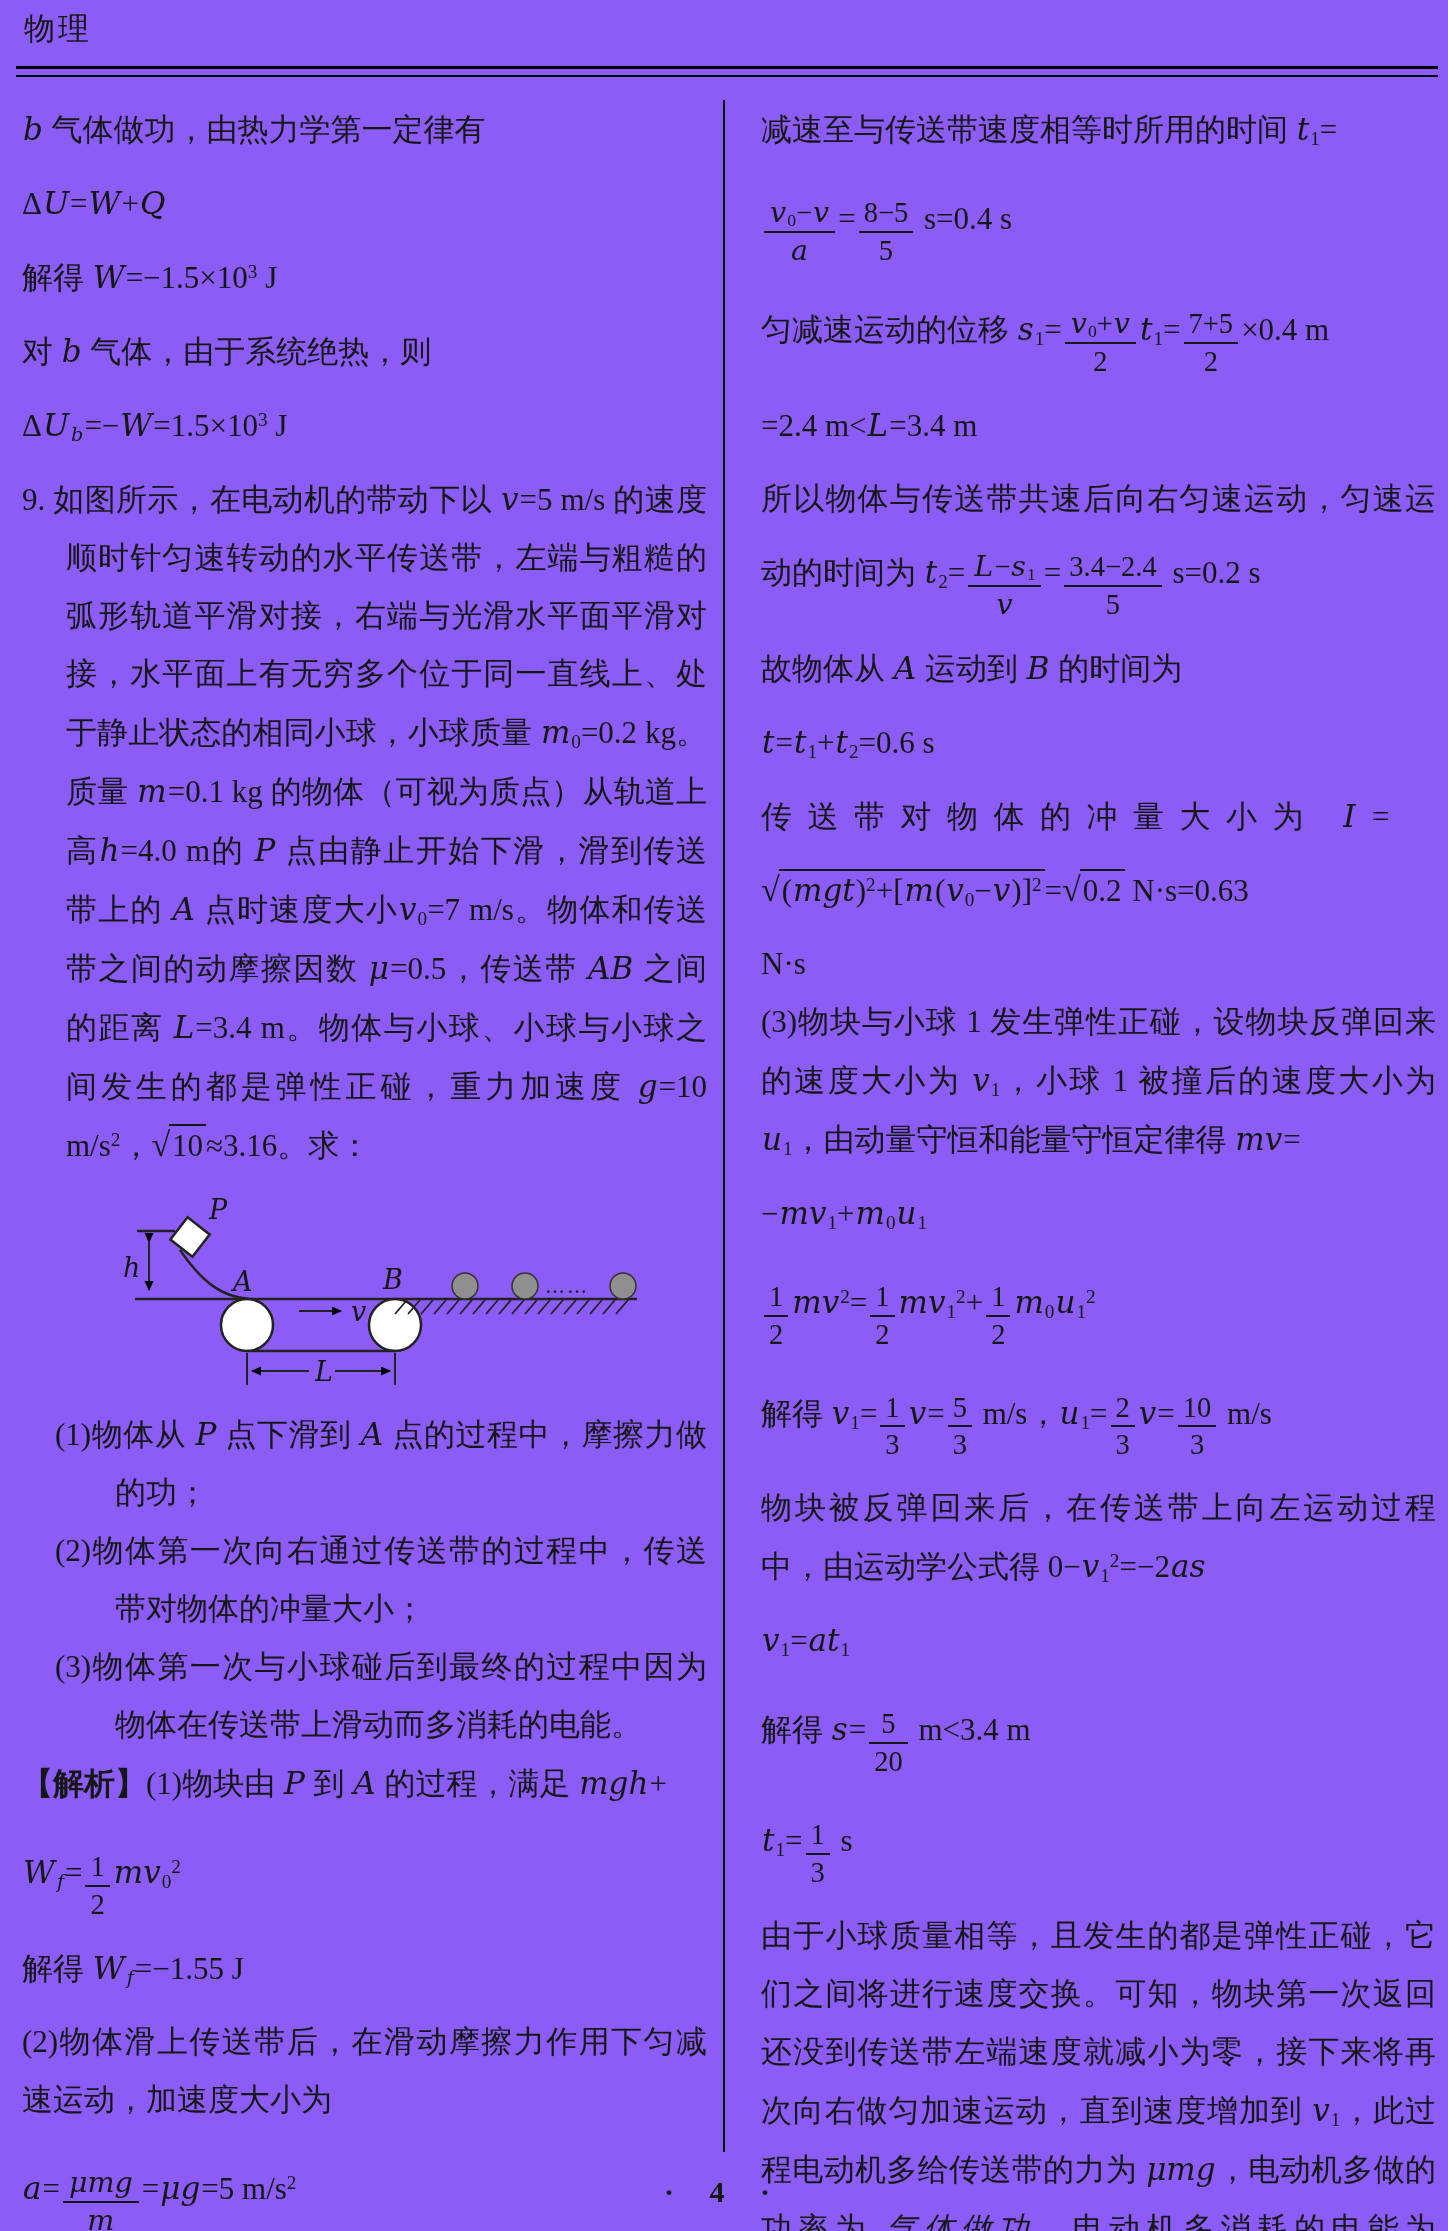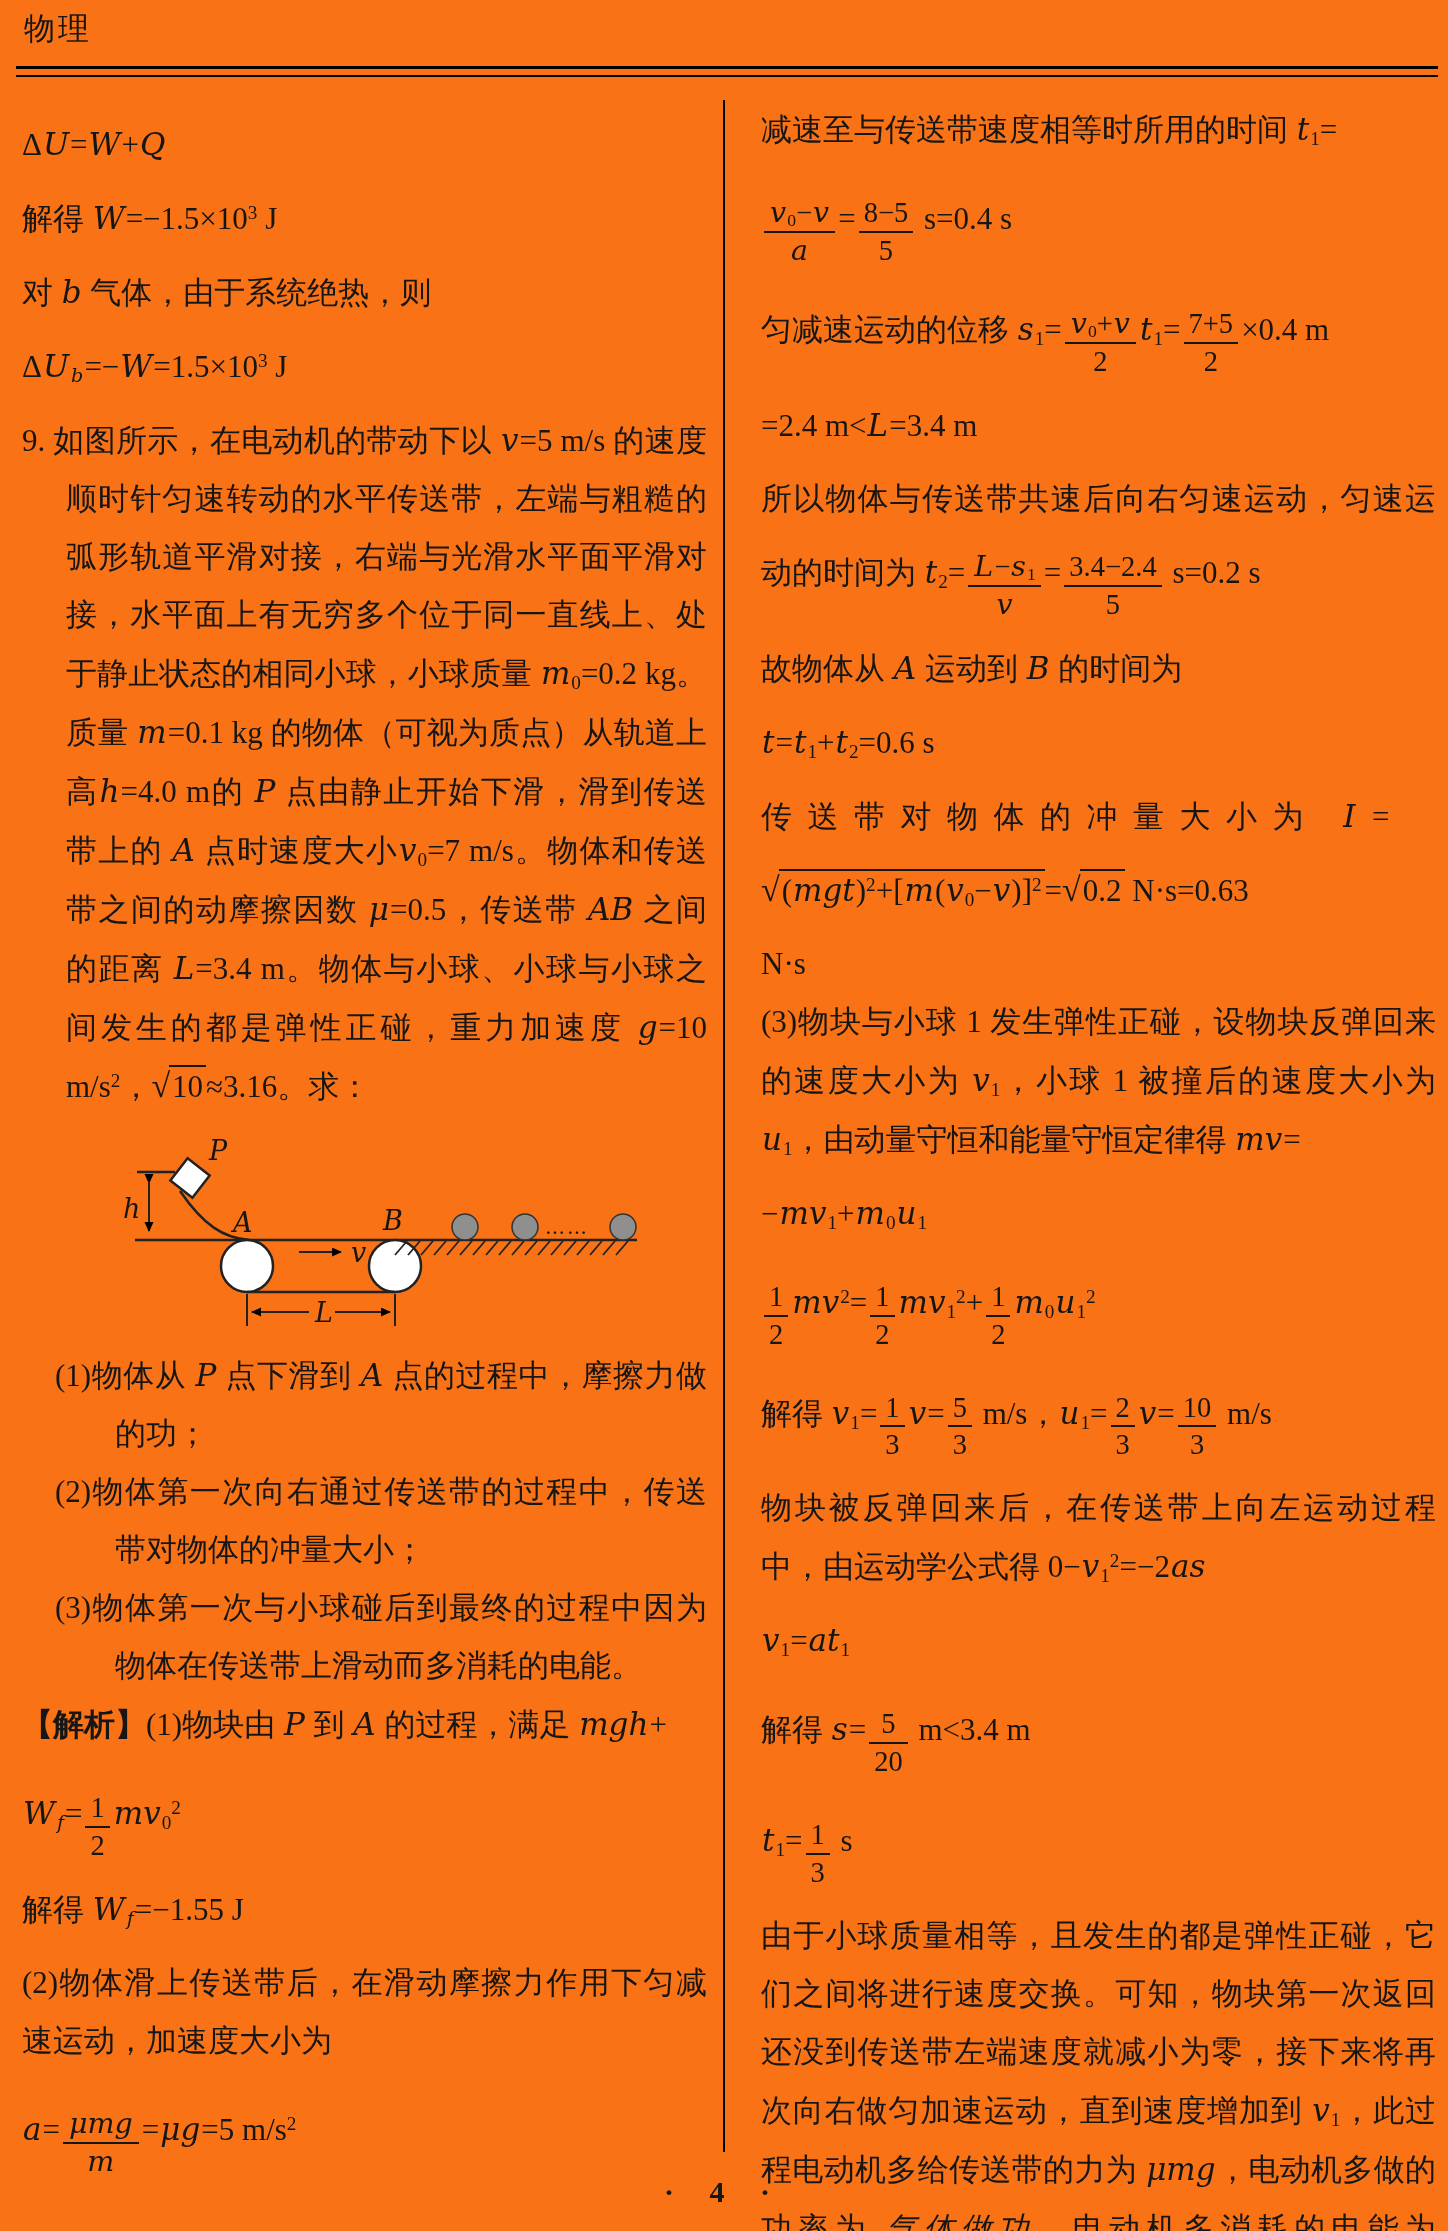--- a/index.html
+++ b/index.html
@@ -1,17 +1,17 @@
 <!DOCTYPE html>
 <html><head>
 <meta charset="utf-8">
 <style>
   html,body { margin:0; padding:0; background:#ffffff; }
   .page {
-    position:relative; width:1448px; height:2231px; background:#f97316;
+    position:relative; width:1448px; height:2231px; background:#8b5cf6;
     font-family:"Liberation Serif","DejaVu Serif",serif; color:#161616; overflow:hidden;
   }
   .header-title {
     position:absolute; left:24px; top:8px; font-size:31px; letter-spacing:3px; font-weight:500;
   }
   .rule {
     position:absolute; left:16px; right:10px; top:66px; height:6px;
     border-top:3px solid #000; border-bottom:2px solid #000;
   }
   .cols { position:absolute; top:100px; left:22px; width:1414px; display:flex; align-items:flex-start; }
@@ -53,20 +53,21 @@
 </head>
 <body>
 
 <div class="page">
   <div class="header-title">物理</div>
   <div class="rule"></div>
 
   <div class="cols">
     <div class="col-left">
       <div>
+          <div class="blk"><i>b</i> 气体做功，由热力学第一定律有</div>
           <div class="blk f">Δ<i>U</i>=<i>W</i>+<i>Q</i></div>
           <div class="blk f">解得 <i>W</i>=−1.5×10<sup>3</sup> J</div>
           <div class="blk">对 <i>b</i> 气体，由于系统绝热，则</div>
           <div class="blk f">Δ<i>U</i><sub><i>b</i></sub>=−<i>W</i>=1.5×10<sup>3</sup> J</div>
           <div class="blk hang9">9. 如图所示，在电动机的带动下以 <i>v</i>=5 m/s 的速度顺时针匀速转动的水平传送带，左端与粗糙的弧形轨道平滑对接，右端与光滑水平面平滑对接，水平面上有无穷多个位于同一直线上、处于静止状态的相同小球，小球质量 <i>m</i><sub>0</sub>=0.2 kg。质量 <i>m</i>=0.1 kg 的物体（可视为质点）从轨道上高<i>h</i>=4.0 m的 <i>P</i> 点由静止开始下滑，滑到传送带上的 <i>A</i> 点时速度大小<i>v</i><sub>0</sub>=7 m/s。物体和传送带之间的动摩擦因数 <i>μ</i>=0.5，传送带 <i>AB</i> 之间的距离 <i>L</i>=3.4 m。物体与小球、小球与小球之间发生的都是弹性正碰，重力加速度 <i>g</i>=10 m/s<sup>2</sup>，<span class="rad">√</span><span class="ov">10</span>≈3.16。求：</div>
         </div>
 
       <div class="fig">
         <svg class="figsvg" width="580" height="212" viewBox="0 0 580 212">
           <defs>

